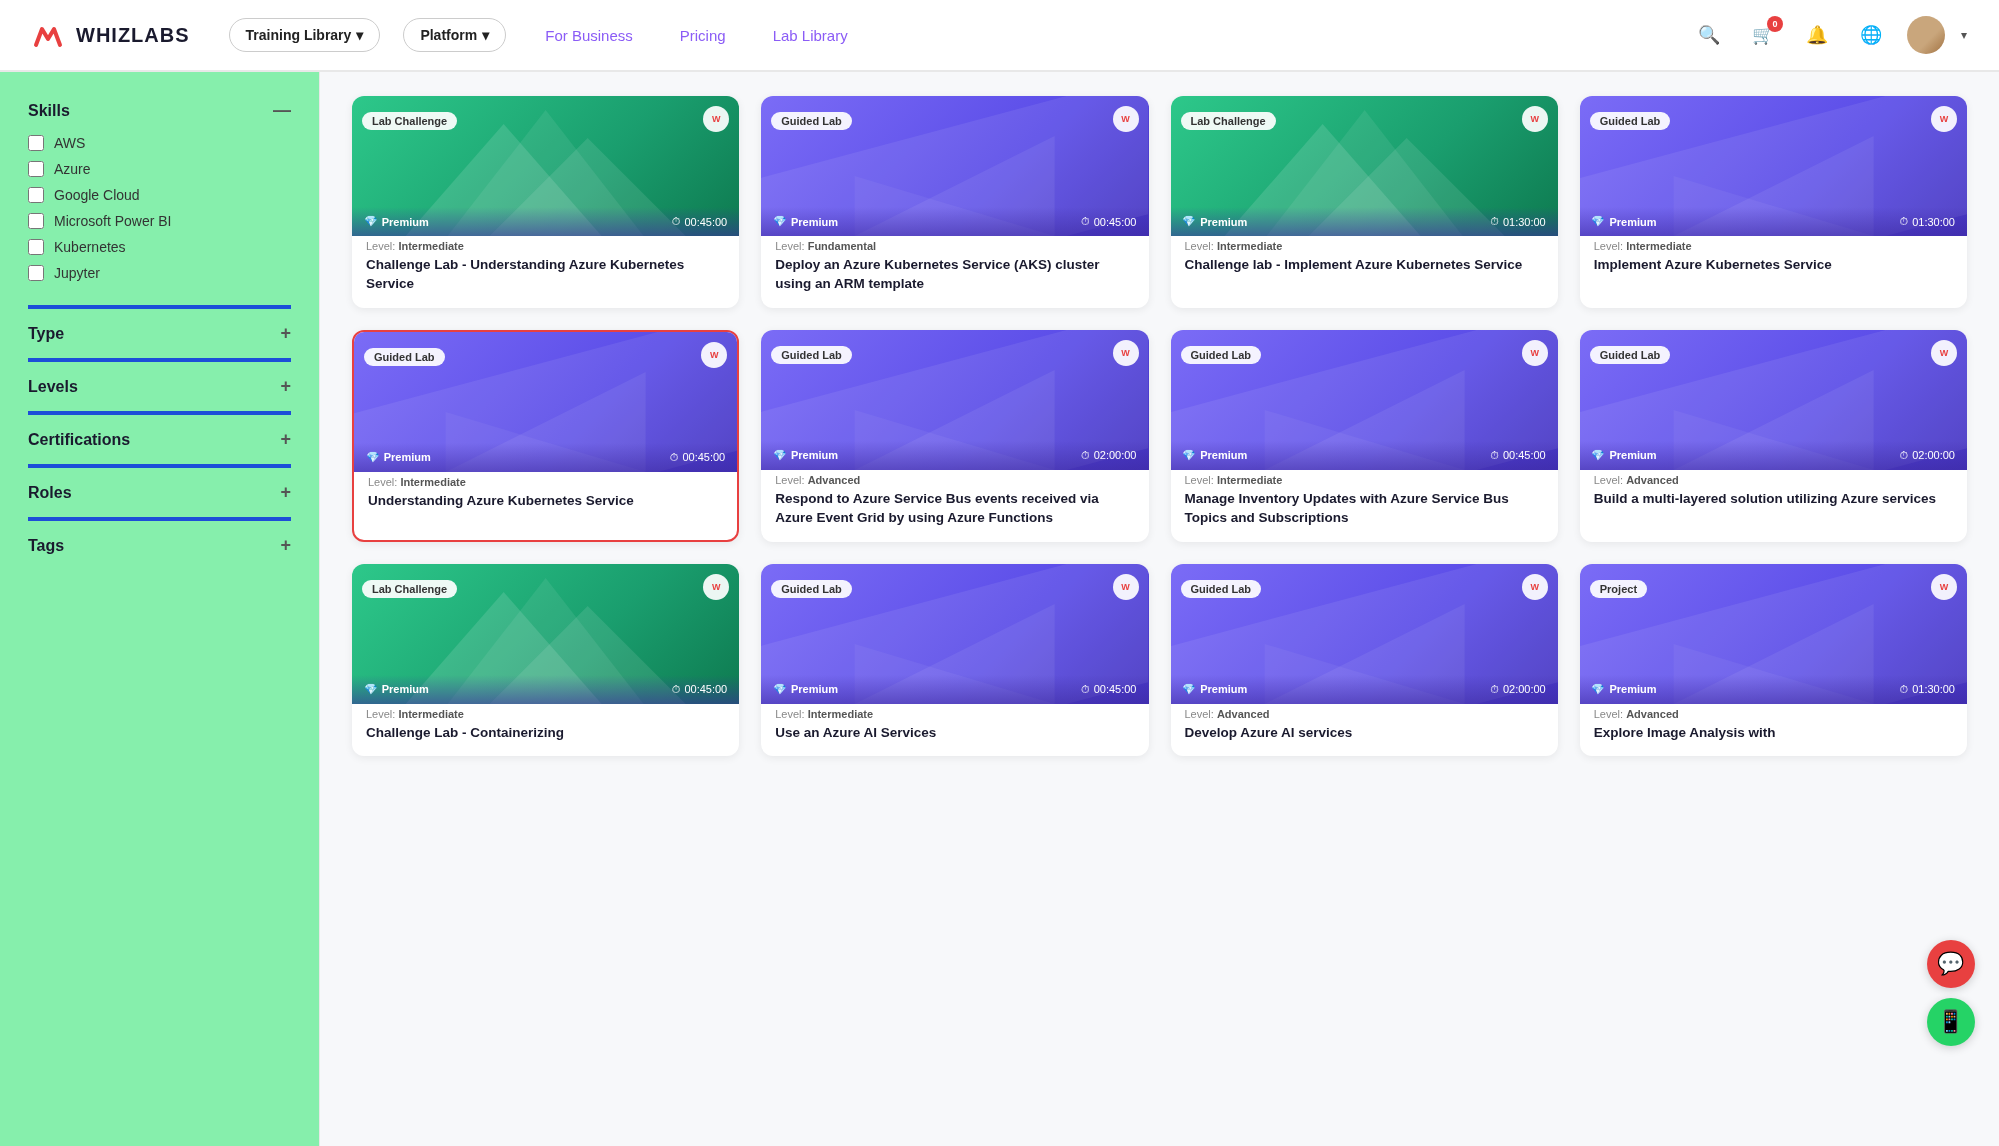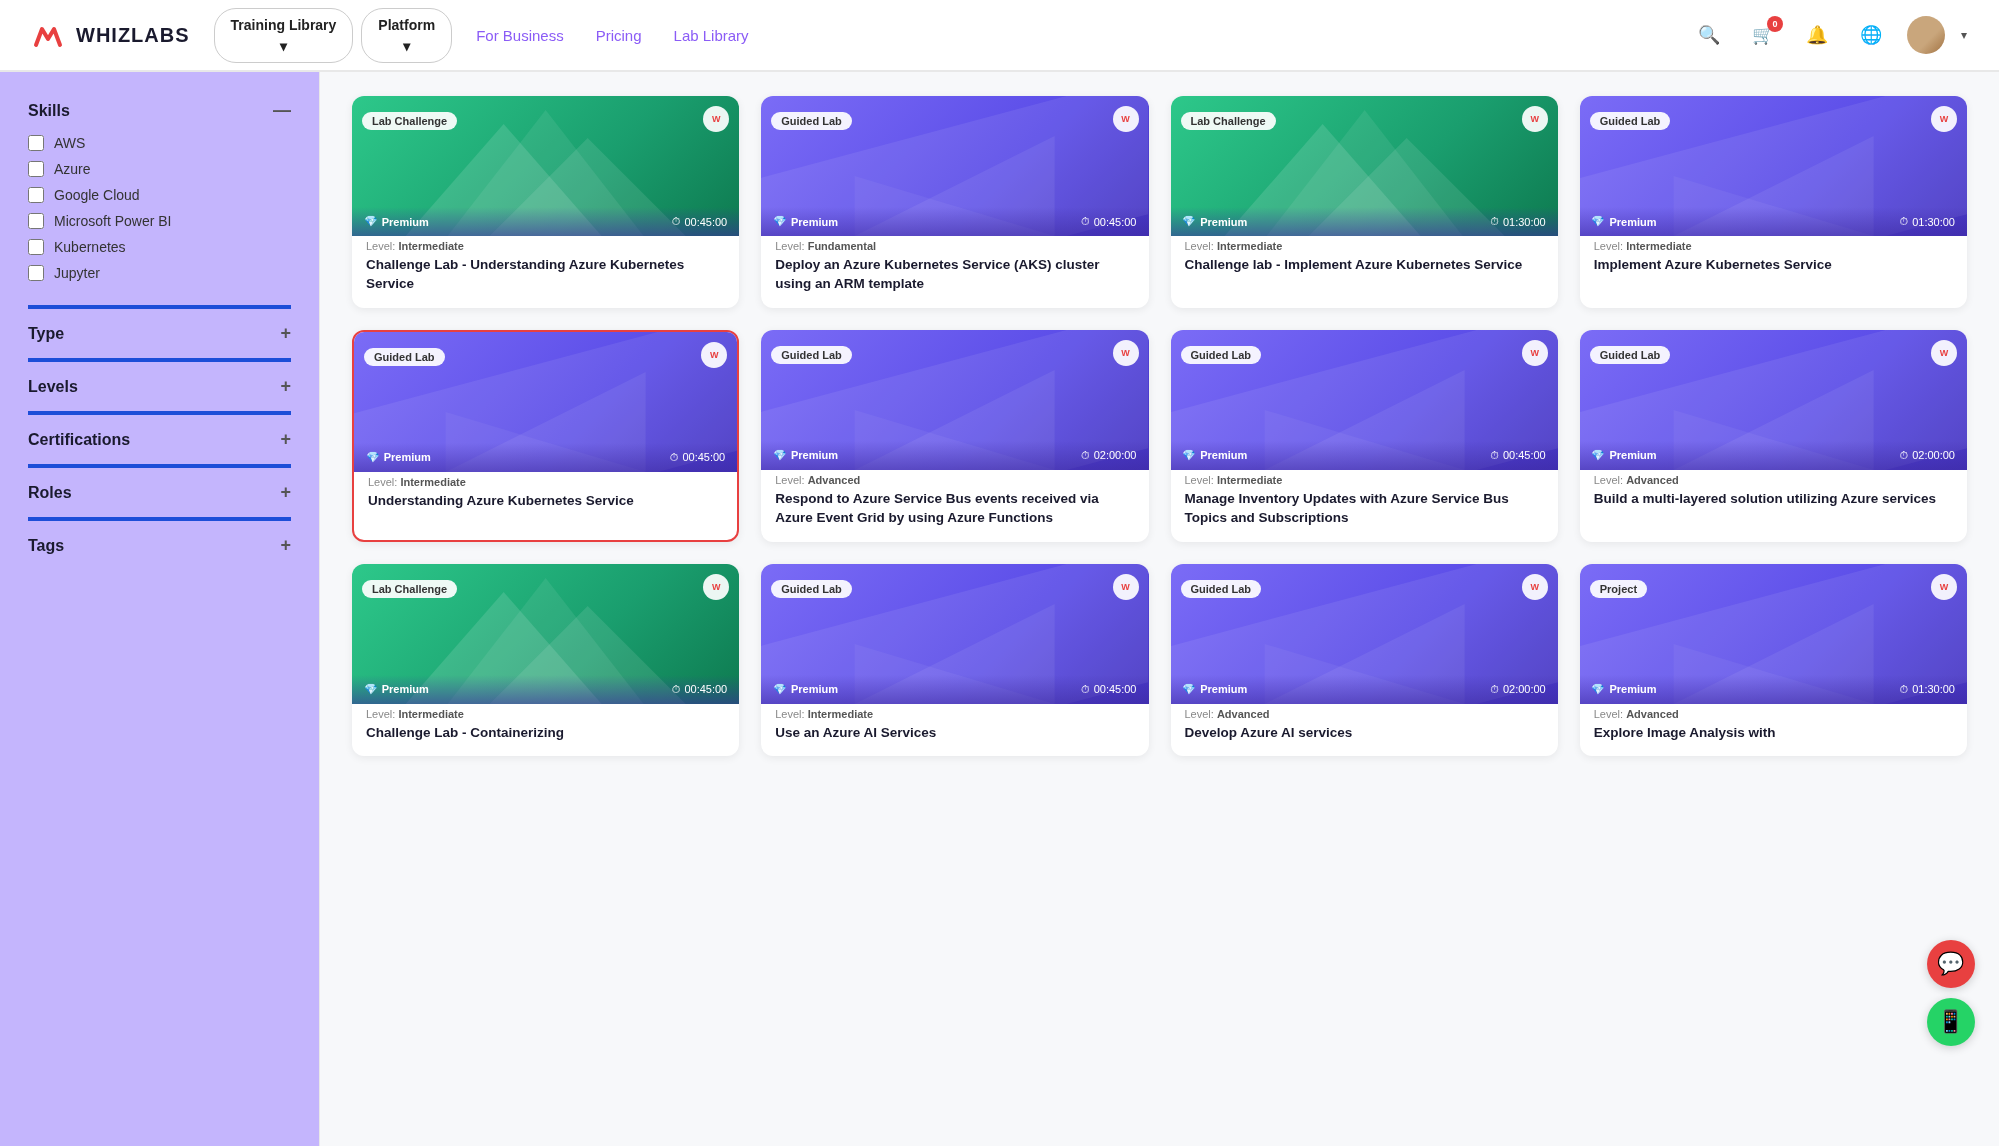--- a/index.html
+++ b/index.html
@@ -2,31 +2,30 @@
 <html><head>
   <meta charset="utf-8">
   <style>
     * { box-sizing: border-box; margin: 0; padding: 0; }
     body { font-family: 'Segoe UI', Arial, sans-serif; background: #f7f8fa; overflow-x: hidden; }
 
     
     .navbar {
       display: flex; align-items: center; background: #fff;
       padding: 0 32px; height: 72px;
-      border-bottom: 2px solid #e8e8e8; position: sticky; top: 0; z-index: 100;
+      border-bottom: 2px solid #e8e8e8; position: sticky; top: 0; z-index: 100; gap: 15px;
     }
     .logo { display: flex; align-items: center; gap: 8px; margin-right: 24px; }
     .logo-icon { width: 36px; height: 36px; }
     .logo-text { font-size: 20px; font-weight: 800; color: #1a1a2e; letter-spacing: 1px; }
     .nav-btn {
       display: flex; align-items: center; gap: 5px; padding: 8px 16px;
       border: 1.5px solid #ccc; border-radius: 22px; background: #fff;
       font-size: 14px; font-weight: 600; cursor: pointer; color: #222;
       margin-right: 8px;
-      flex-direction: column;
     }
     .nav-link { font-size: 15px; font-weight: 500; color: #8b5cf6; padding: 0 16px; cursor: pointer; }
     .nav-spacer { flex: 1; }
     .nav-icons { display: flex; align-items: center; gap: 16px; }
     .nav-icon-btn {
       width: 38px; height: 38px; border-radius: 50%; border: none;
       background: transparent; cursor: pointer; display: flex; align-items: center;
       justify-content: center; font-size: 18px; color: #444; position: relative;
     }
     .cart-badge {
@@ -40,21 +39,21 @@
     }
     .avatar-inner {
       width: 100%; height: 100%; background: linear-gradient(135deg, #c9a67c 60%, #a07040 100%);
     }
 
     
     .layout { display: flex; min-height: calc(100vh - 72px); }
 
     
     .sidebar {
-      width: 320px; min-width: 260px; background: #c4b5fd;
+      width: 320px; min-width: 260px; background: #86efac;
       border-right: 1px solid #e8e8e8; padding: 28px 28px 40px 28px;
       overflow-y: auto;
     }
     .filter-section { margin-bottom: 24px; }
     .filter-header {
       display: flex; align-items: center; justify-content: space-between;
       font-size: 16px; font-weight: 700; color: #1a1a2e; margin-bottom: 14px;
       cursor: pointer;
     }
     .filter-header .icon { font-size: 18px; color: #555; }

